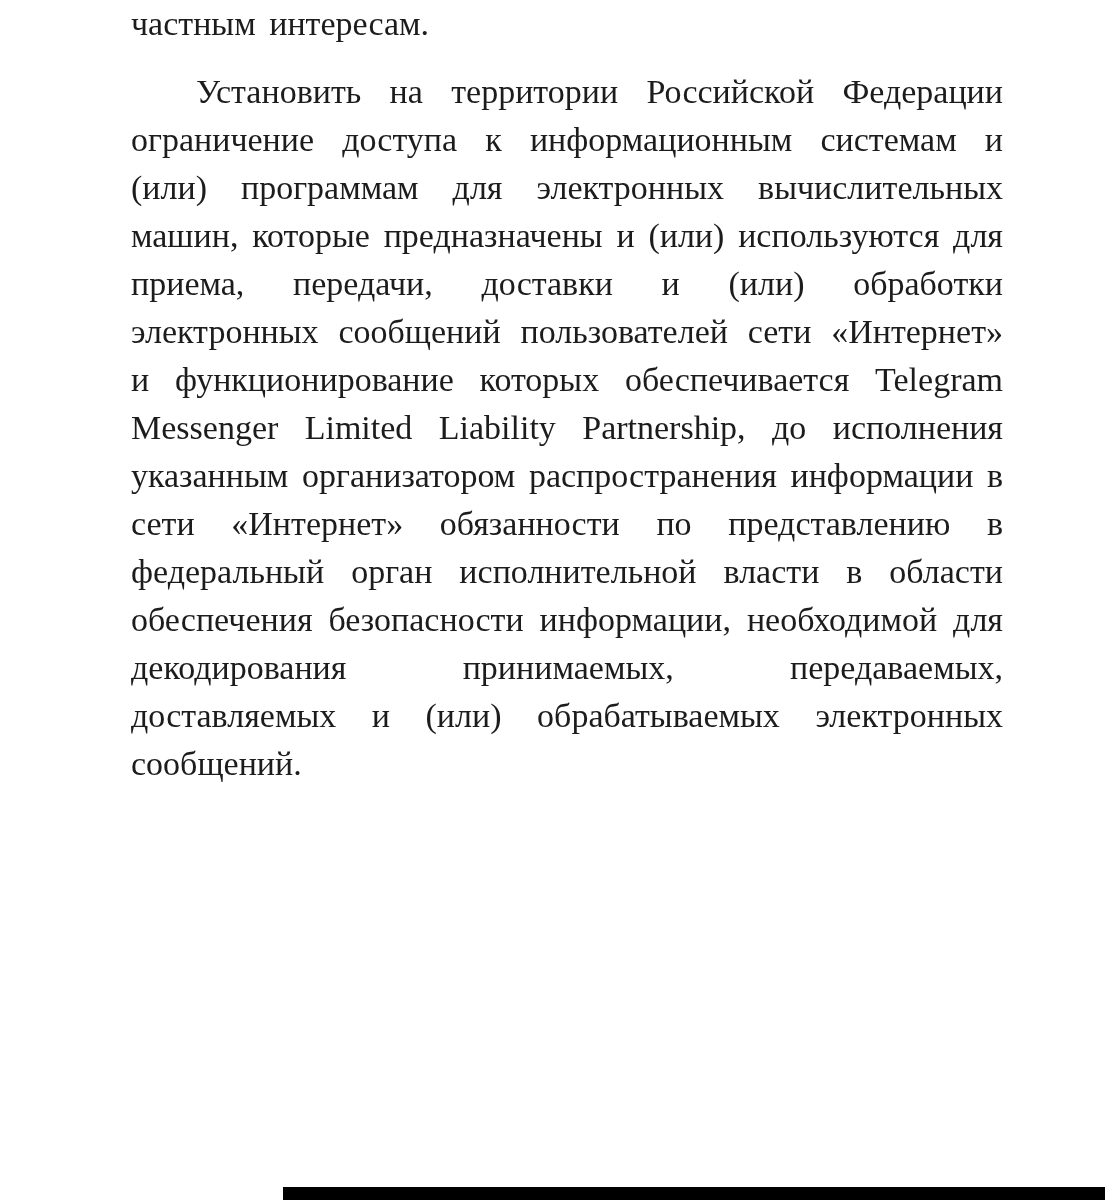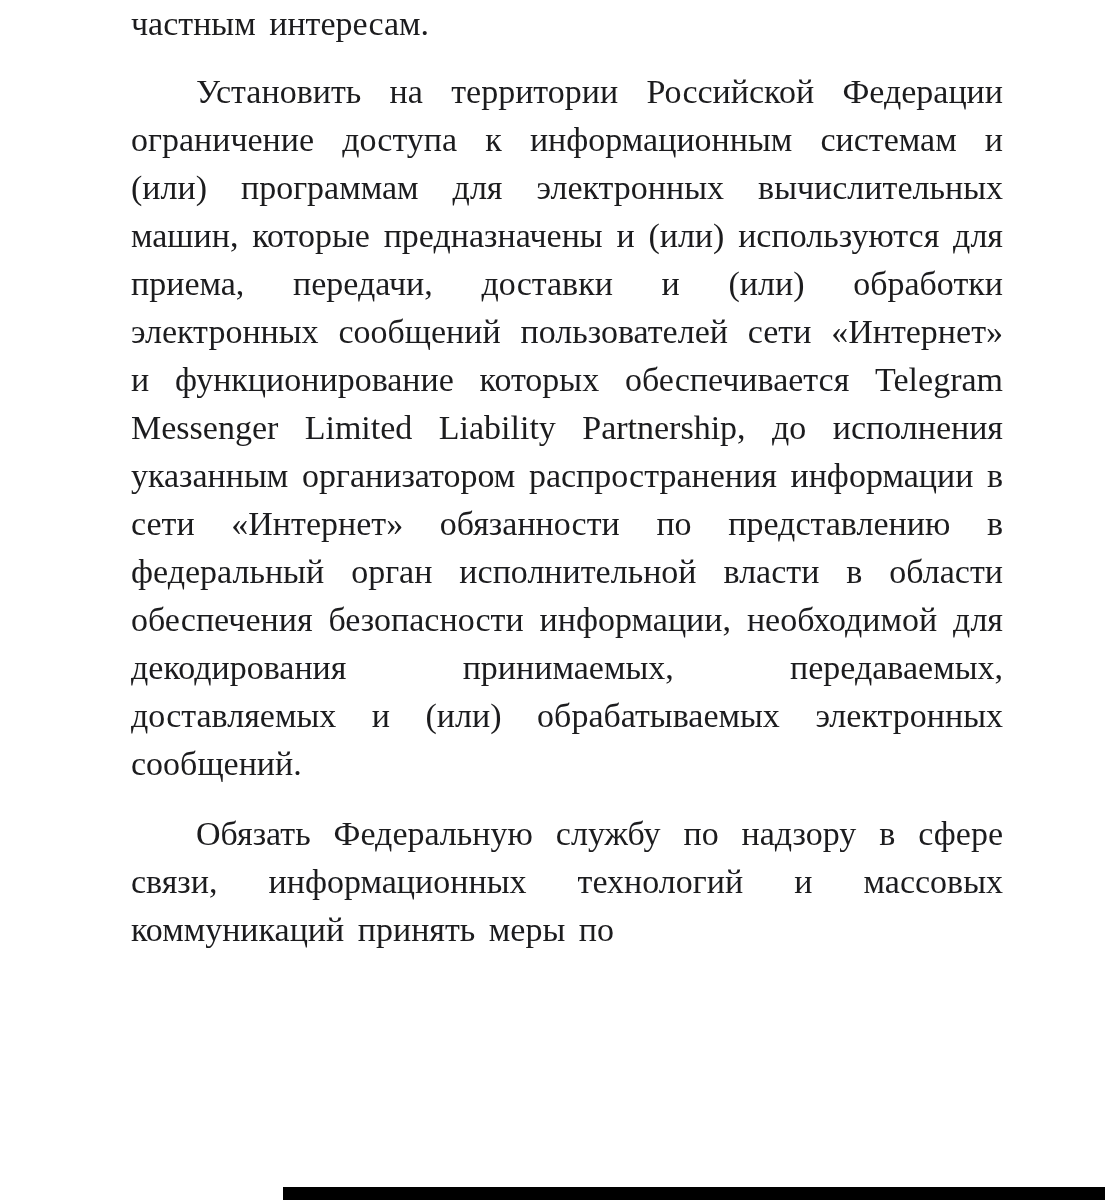--- a/index.html
+++ b/index.html
@@ -45,21 +45,21 @@
   }
   .heading {
     font-size: 34px;
     line-height: 48px;
     font-weight: normal;
     text-align: center;
     margin: 18px 0 26px 0;
     word-spacing: normal;
   }
   .resolution {
-    margin: 0 0 22px 0;
+    margin: 0 0 16px 0;
   }
   .obligation {
     margin: 0;
   }
   .crop-bar {
     position: absolute;
     left: 283px;
     right: 0;
     bottom: 0;
     height: 13px;
@@ -71,18 +71,17 @@
 
 <div class="page">
   <div class="content">
 
     <p class="para frag">частным интересам.</p>
 
 
 
     <p class="para indent resolution">Установить на территории Российской Федерации ограничение доступа к информационным системам и (или) программам для электронных вычислительных машин, которые предназначены и (или) используются для приема, передачи, доставки и (или) обработки электронных сообщений пользователей сети «Интернет» и функционирование которых обеспечивается Telegram Messenger Limited Liability Partnership, до исполнения указанным организатором распространения информации в сети «Интернет» обязанности по представлению в федеральный орган исполнительной власти в области обеспечения безопасности информации, необходимой для декодирования принимаемых, передаваемых, доставляемых и (или) обрабатываемых электронных сообщений.</p>
 
-    <p class="para indent obligation">Обязать Федеральную службу по надзору в сфере связи, информационных технологий и массовых коммуникаций принять меры по</p>
 
   </div>
 
   <div class="crop-bar"></div>
 </div>
 
 </body></html>

